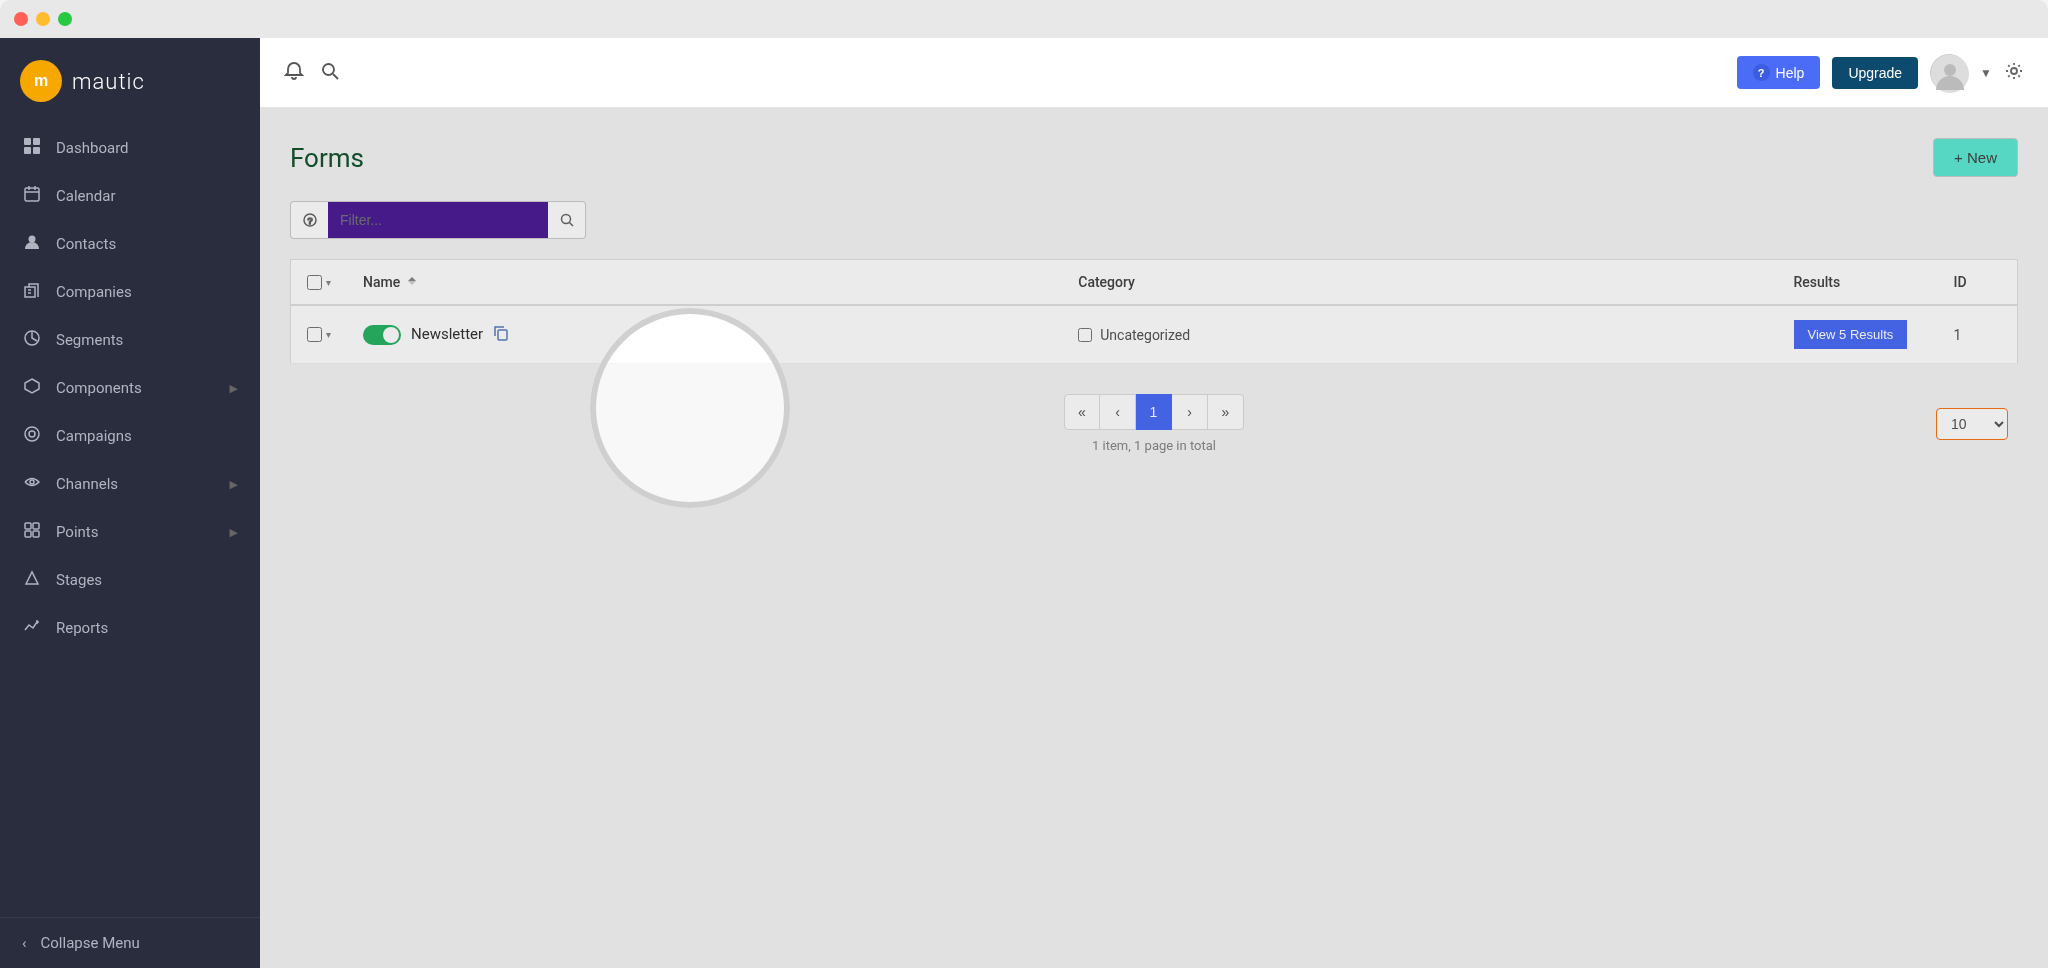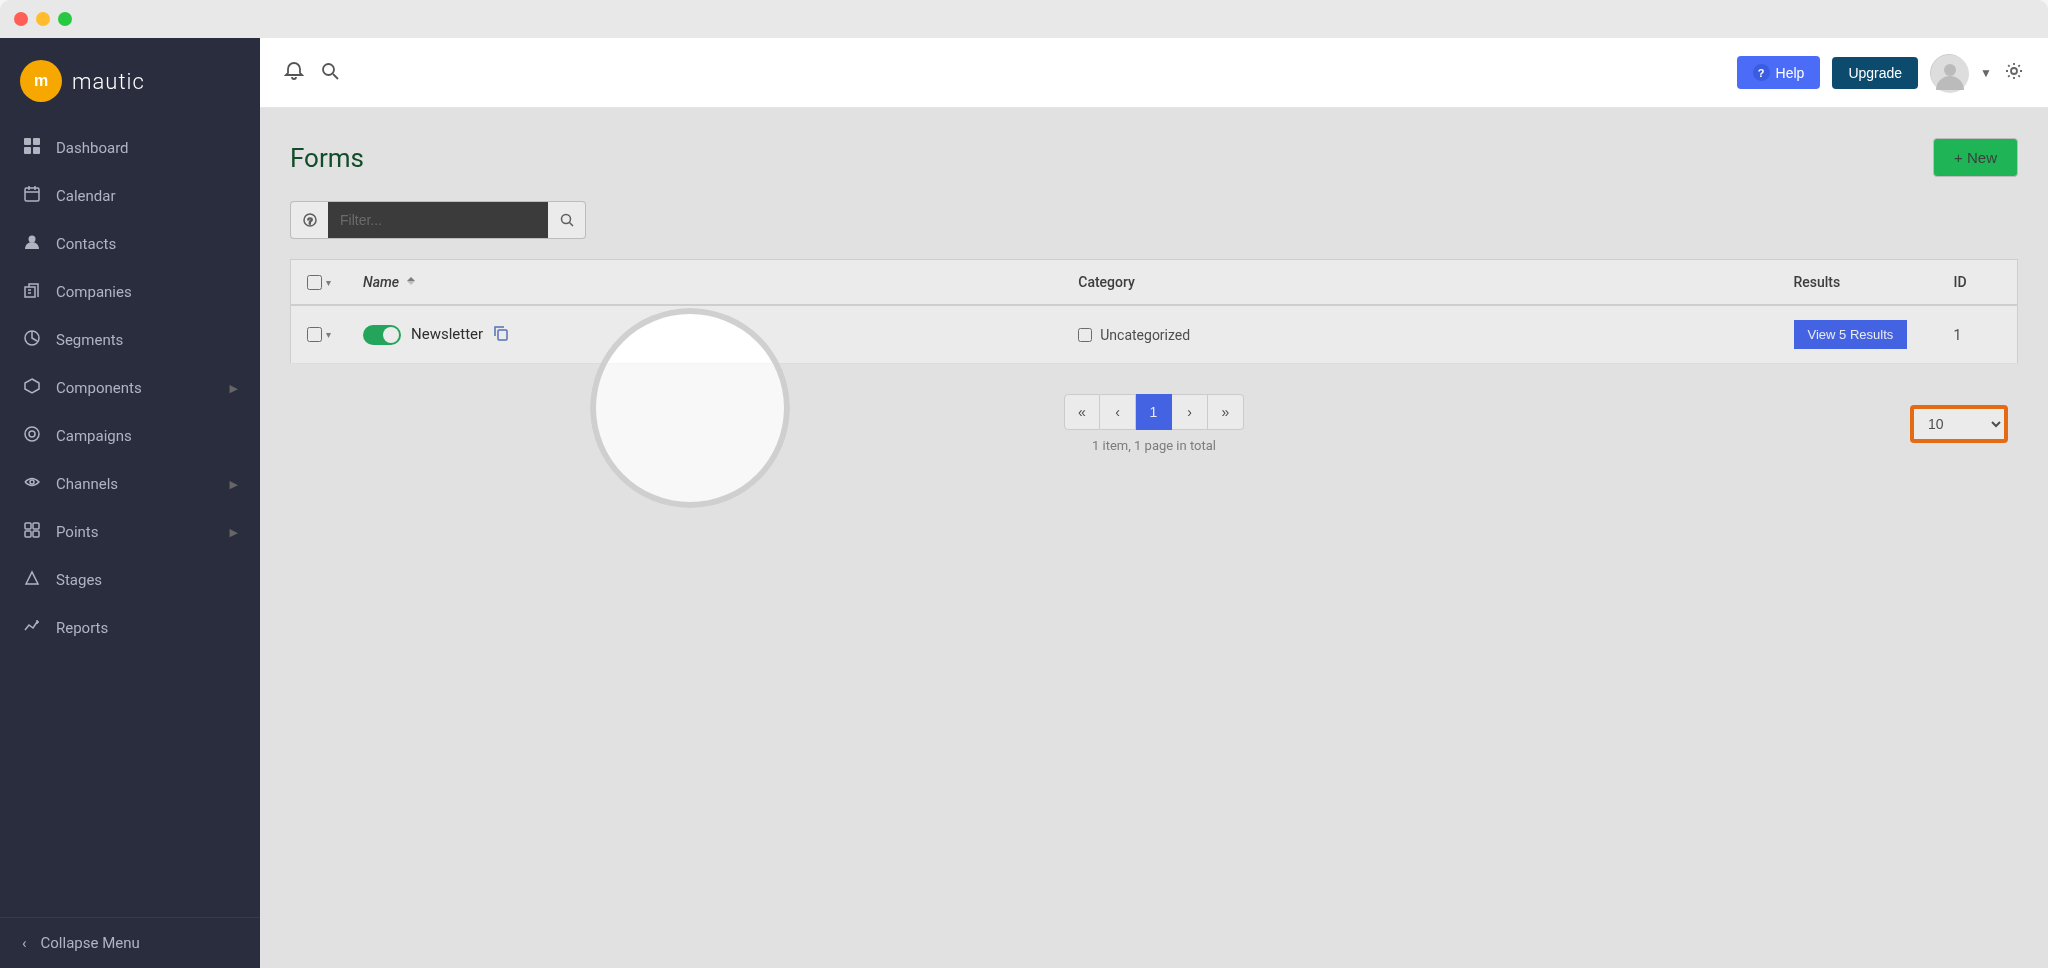--- a/index.html
+++ b/index.html
@@ -171,21 +171,21 @@
       margin-bottom: 24px;
     }
 
     .page-title {
       font-size: 26px;
       font-weight: 400;
       color: #14532d;
     }
 
     .btn-new {
-      background: #22c55e;
+      background: #5eead4;
       border: 1px solid #ccc;
       padding: 10px 20px;
       border-radius: 4px;
       font-size: 15px;
       color: #444;
       cursor: pointer;
       display: flex;
       align-items: center;
       gap: 6px;
     }
@@ -217,21 +217,21 @@
       flex: 1;
       max-width: 220px;
       height: 38px;
       border: 1px solid #ccc;
       border-left: none;
       border-right: none;
       padding: 0 12px;
       font-size: 14px;
       color: #999;
       outline: none;
-      background: #404040;
+      background: #4c1d95;
     }
 
     .filter-search-btn {
       width: 38px;
       height: 38px;
       background: white;
       border: 1px solid #ccc;
       border-left: none;
       border-radius: 0 4px 4px 0;
       display: flex;
@@ -264,21 +264,21 @@
       border-bottom: 1px solid #f0f0f0;
       font-size: 14px;
       color: #555;
     }
 
     .checkbox-col { width: 50px; }
     .col-checkbox { display: flex; align-items: center; gap: 4px; }
     .cb { width: 15px; height: 15px; cursor: pointer; }
     .col-dropdown { font-size: 10px; color: #888; cursor: pointer; }
 
-    .name-col { min-width: 400px; font-style: italic; }
+    .name-col { min-width: 400px; }
     .category-col { min-width: 400px; }
     .results-col { width: 160px; }
     .id-col { width: 80px; }
 
     .th-sort { display: flex; align-items: center; gap: 6px; }
     .sort-icon { font-size: 13px; color: #888; }
 
     
     .toggle-row { display: flex; gap: 10px; }
     .toggle {
@@ -355,22 +355,22 @@
     .page-btn + .page-btn { border-left: none; }
 
     .pagination-info {
       font-size: 13px;
       color: #888;
       margin-top: 8px;
       text-align: center;
     }
 
     .per-page-select {
-      border: 4px solid #f97316;
-      padding: 6px 36px 6px 10px;
+      border: 1px solid #f97316;
+      padding: 6px 16px 6px 10px;
       border-radius: 4px;
       font-size: 14px;
       color: #555;
       background: white;
       cursor: pointer;
       appearance: auto;
     }
 
     
     .spotlight-overlay {

